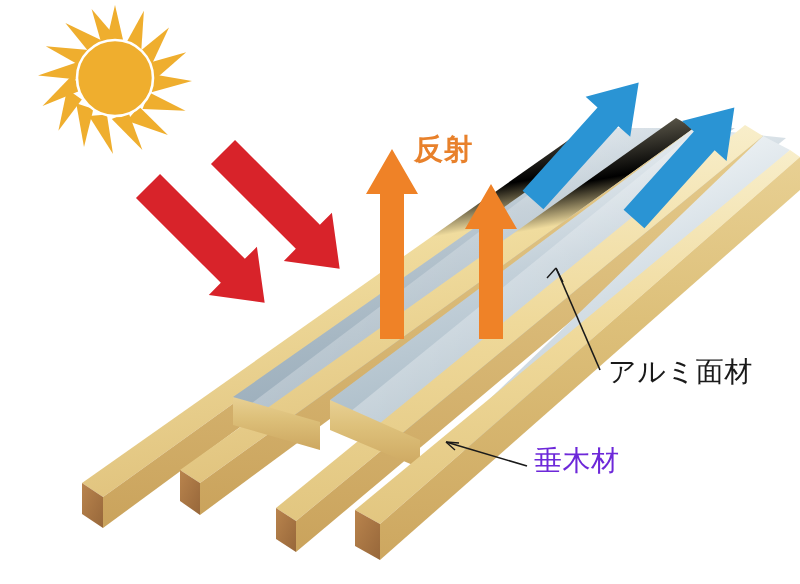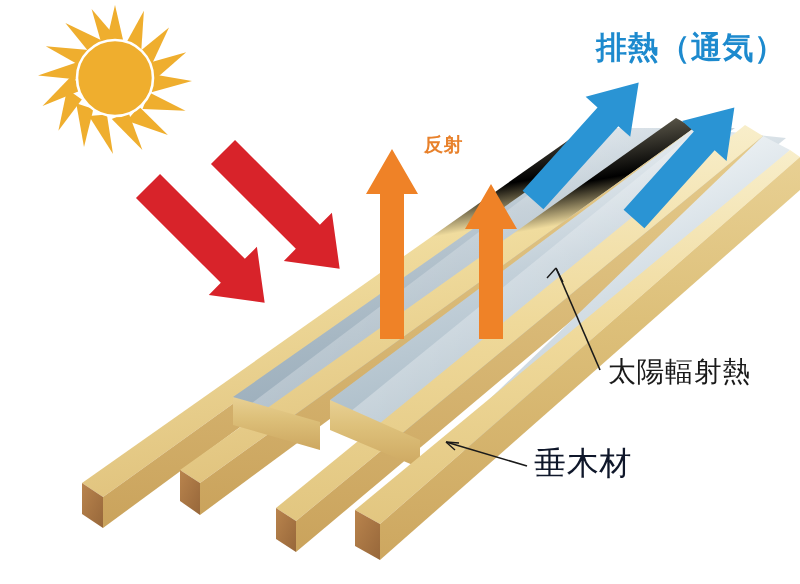--- a/index.html
+++ b/index.html
@@ -30,43 +30,43 @@
     letter-spacing: 0.02em;
     line-height: 1;
   }
   #label-solar {
     left: 28px;
     top: 142px;
     font-size: 33px;
     color: #cf1f26;
   }
   #label-reflect {
-    left: 424px;
+    left: 414px;
     top: 135px;
-    font-size: 19px;
+    font-size: 29px;
     color: #e8812b;
   }
   #label-exhaust {
     left: 596px;
     top: 32px;
     font-size: 31px;
     color: #1d8ace;
   }
   #label-alumi {
     left: 608px;
     top: 358px;
     font-size: 28px;
     color: #1a1a1a;
     font-weight: 500;
   }
   #label-rafter {
     left: 534px;
     top: 447px;
-    font-size: 32px;
-    color: #0f172a;
+    font-size: 28px;
+    color: #6d28d9;
     font-weight: 500;
   }
 </style>
 </head>
 <body>
 
 <div id="stage">
 
   <svg id="scene" viewBox="0 0 800 584">
     <defs>
@@ -230,19 +230,18 @@
     </g>
     <g stroke="#1a1a1a" stroke-width="1.6" fill="none">
       <line x1="527" y1="466" x2="446" y2="442"></line>
       <path d="M446,442 L459,443 M446,442 L455,450" stroke-width="1.4"></path>
     </g>
   </svg>
 
 
   <div class="lbl" id="label-reflect">反射</div>
 
-  <div class="lbl" id="label-exhaust">排熱（通気）</div>
-
-  <div class="lbl" id="label-alumi">太陽輻射熱</div>
+
+  <div class="lbl" id="label-alumi">アルミ面材</div>
 
   <div class="lbl" id="label-rafter">垂木材</div>
 
 </div>
 
 </body></html>

